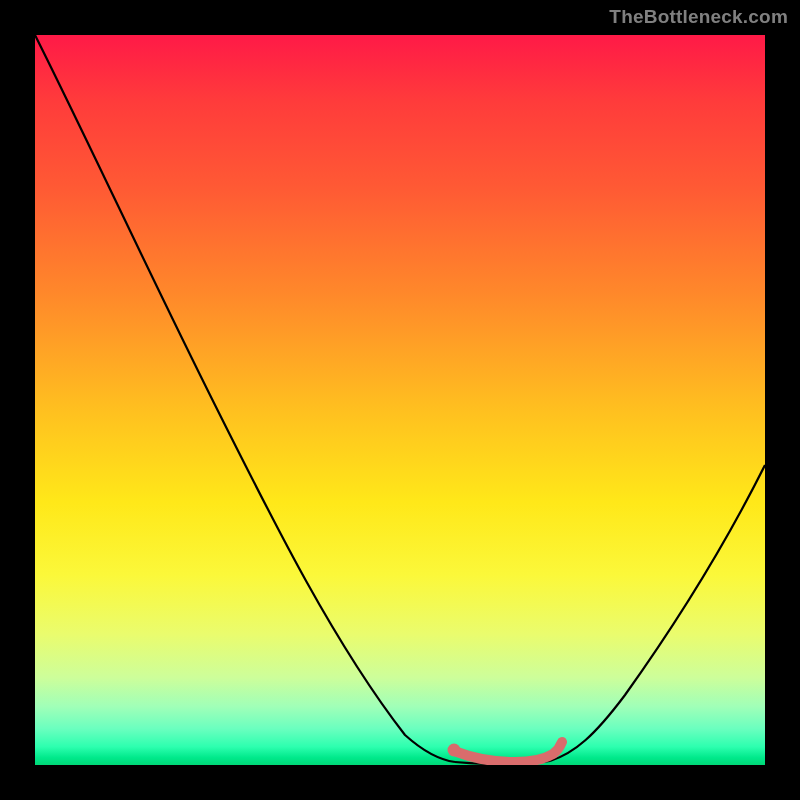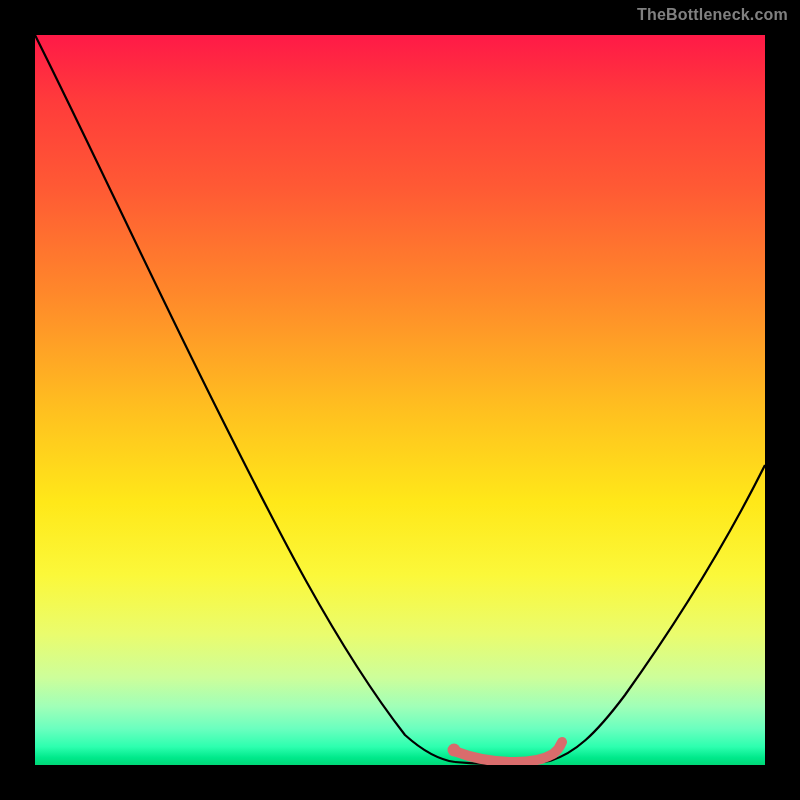--- a/index.html
+++ b/index.html
@@ -36,21 +36,21 @@
       #6bffbf 95%,
       #2dffaf 97.5%,
       #00e98b 99%,
       #00d877 100%);
   }
   .watermark {
     position: absolute;
     top: 6px;
     right: 12px;
     font-family: Arial, Helvetica, sans-serif;
-    font-size: 16px;
+    font-size: 19px;
     font-weight: 600;
     color: #808080;
     letter-spacing: 0.2px;
     user-select: none;
   }
   svg.curve {
     position: absolute;
     left: 0;
     top: 0;
     width: 730px;

